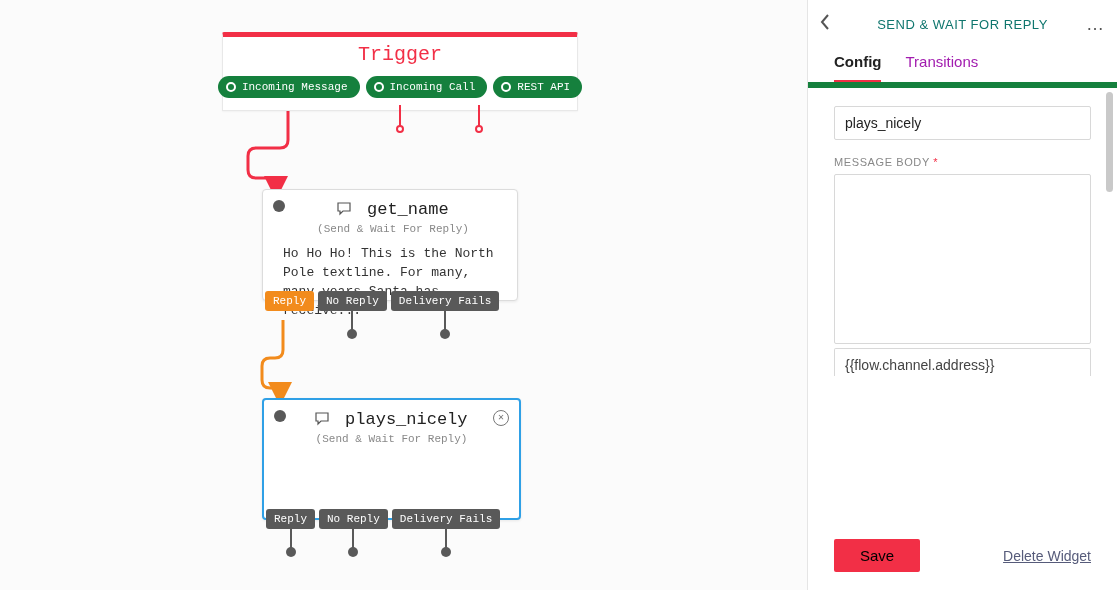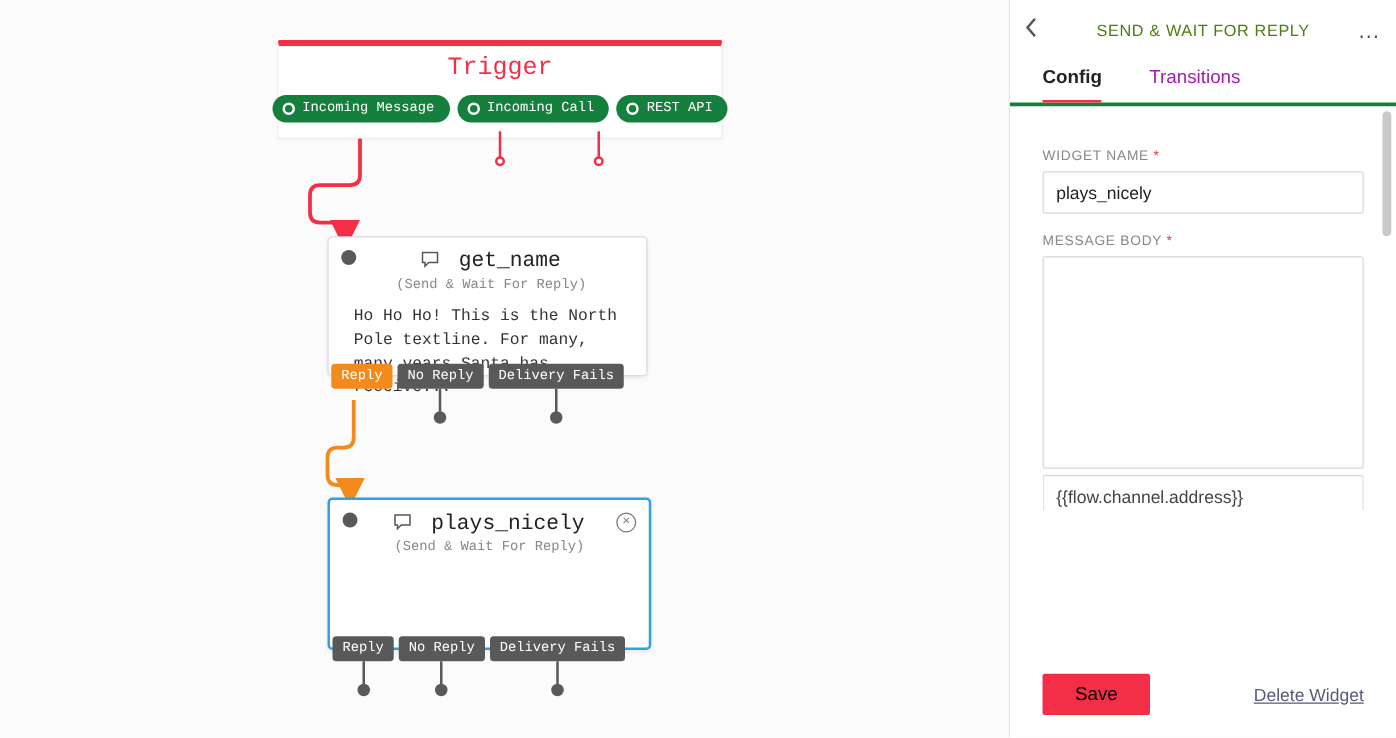--- a/index.html
+++ b/index.html
@@ -194,35 +194,35 @@
     color: #555;
     cursor: pointer;
     width: 20px;
     text-align: left;
   }
   .panel-title {
     flex: 1;
     text-align: center;
     font-size: 13px;
     letter-spacing: 0.5px;
-    color: #4d7c0f;
+    color: #0f766e;
   }
   .panel-more {
     font-size: 18px;
     color: #555;
     cursor: pointer;
     width: 20px;
     text-align: right;
     letter-spacing: 1px;
   }
   .panel-tabs {
     display: flex;
-    gap: 38px;
+    gap: 24px;
     padding: 6px 26px 0 26px;
-    border-bottom: 3px solid #15803d;
+    border-bottom: 6px solid #15803d;
   }
   .panel-tab {
     font-size: 15px;
     color: #a21caf;
     padding-bottom: 10px;
     cursor: pointer;
   }
   .panel-tab.active {
     color: #222;
     font-weight: 600;
@@ -413,23 +413,20 @@
     <div class="panel-title">SEND &amp; WAIT FOR REPLY</div>
     <div class="panel-more">…</div>
   </div>
   <div class="panel-tabs">
     <div class="panel-tab active">Config</div>
     <div class="panel-tab">Transitions</div>
   </div>
   <div class="panel-body">
     <div class="panel-scroll"></div>
 
-    <div class="field-label">
-      <span>WIDGET NAME</span> <span class="req">*</span>
-    </div>
     <input class="text-input" value="plays_nicely" style="">
 
     <div class="field-label">
       <span>MESSAGE BODY</span> <span class="req">*</span>
     </div>
     <textarea class="textarea" style=""></textarea>
 
     <div class="cutoff-input">{{flow.channel.address}}</div>
   </div>
   <div class="panel-foot">

